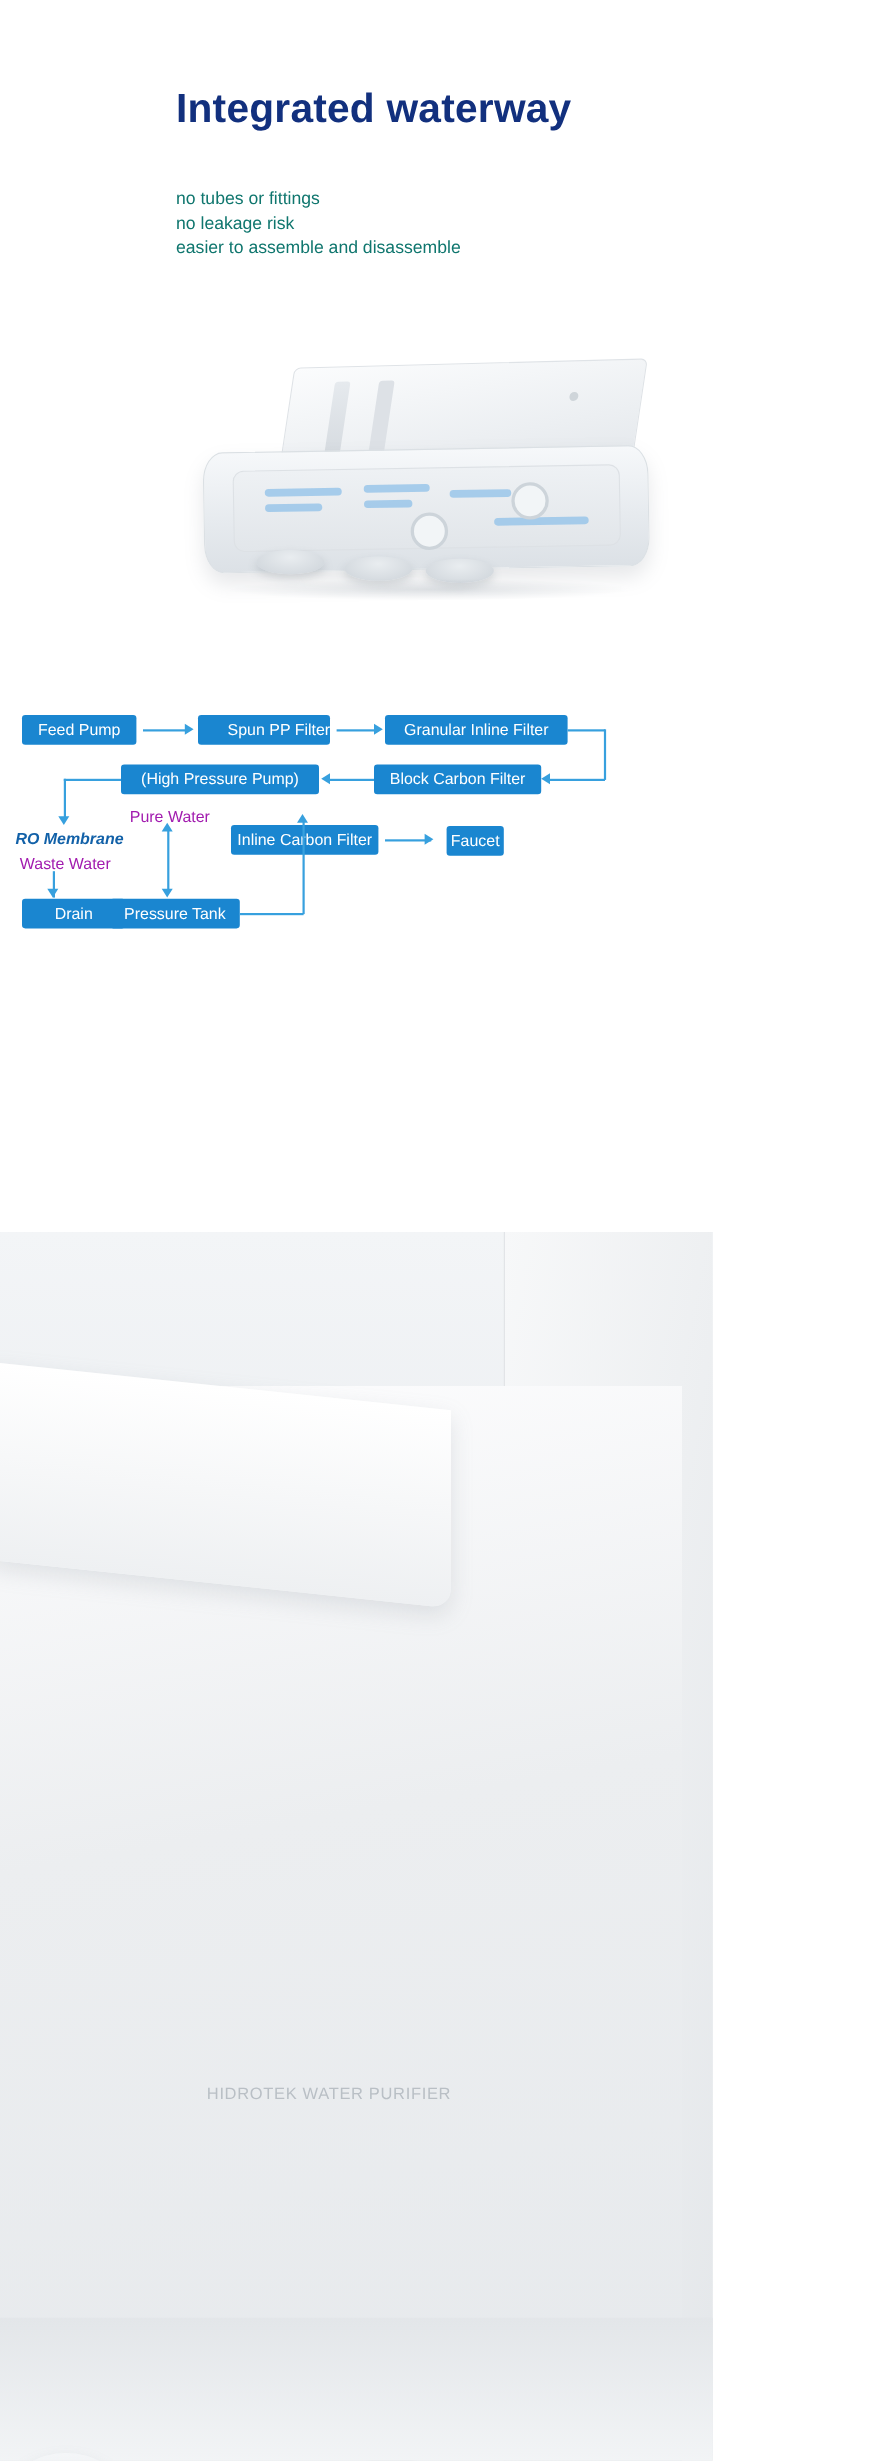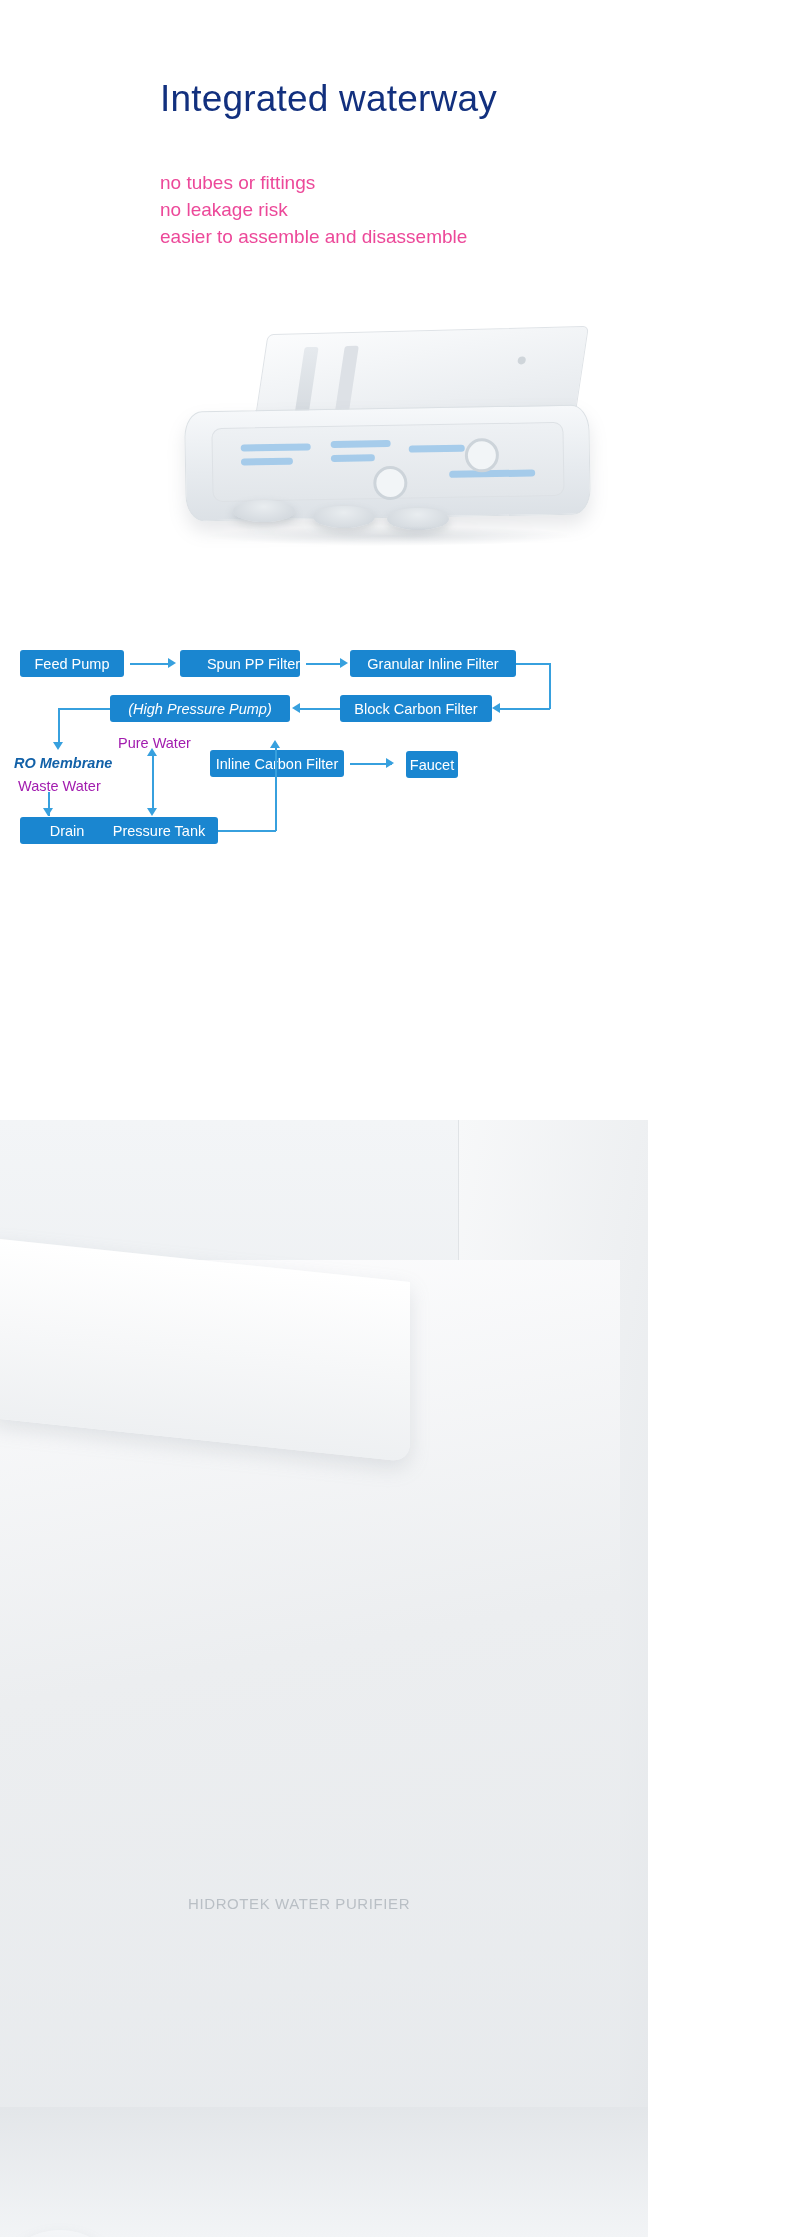--- a/index.html
+++ b/index.html
@@ -19,31 +19,31 @@
     width: 800px;
     height: 1120px;
     background: #ffffff;
   }
 
   .headline {
     position: absolute;
     left: 160px;
     top: 78px;
     font-size: 37px;
-    font-weight: normal;
+    font-weight: bold;
     color: #12307e;
     letter-spacing: 0.2px;
   }
 
   .sub-lines {
     position: absolute;
     left: 160px;
     top: 170px;
-    font-size: 19px;
-    color: #ec4899;
+    font-size: 16px;
+    color: #0f766e;
     line-height: 1.42;
   }
   .sub-lines div { white-space: nowrap; }
 
   
   .product-render {
     position: absolute;
     left: 175px;
     top: 330px;
     width: 460px;
@@ -259,21 +259,21 @@
 
     <div class="ln h" style="left:516px; top:13px; width:34px;"></div>
     <div class="ln v" style="left:549px; top:13px; height:46px;"></div>
     <div class="ln h" style="left:498px; top:58px; width:52px;"></div>
     <div class="ah left" style="left:492px; top:53px;"></div>
 
     <div class="node" style="left:340px; top:45px; width:152px;">Block Carbon Filter</div>
     <div class="ln h" style="left:300px; top:58px; width:40px;"></div>
     <div class="ah left" style="left:292px; top:53px;"></div>
 
-    <div class="node" style="left:110px; top:45px; width:180px;font-style:italic;">(High Pressure Pump)</div>
+    <div class="node" style="left:110px; top:45px; width:180px;">(High Pressure Pump)</div>
 
     <div class="ln h" style="left:58px;  top:58px; width:52px;"></div>
     <div class="ln v" style="left:58px;  top:58px; height:38px;"></div>
     <div class="ah down" style="left:53px; top:92px;"></div>
 
     <div class="lbl bold" style="left:14px;  top:105px;font-style:italic;">RO Membrane</div>
     <div class="lbl" style="left:118px; top:85px;">Pure Water</div>
     <div class="lbl" style="left:18px;  top:128px;">Waste Water</div>
 
     <div class="node" style="left:210px; top:100px; width:134px;">Inline Carbon Filter</div>

